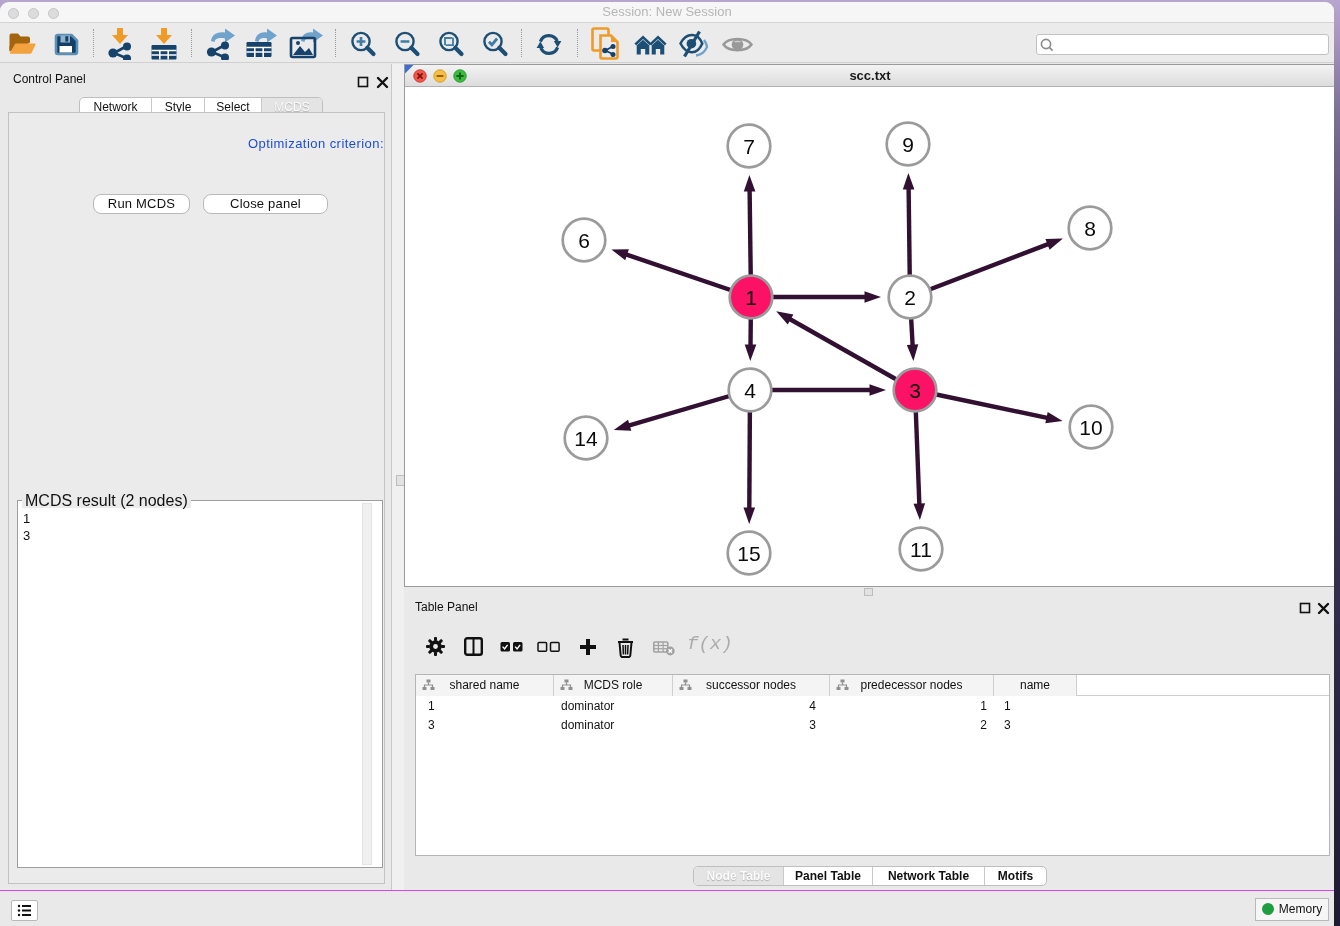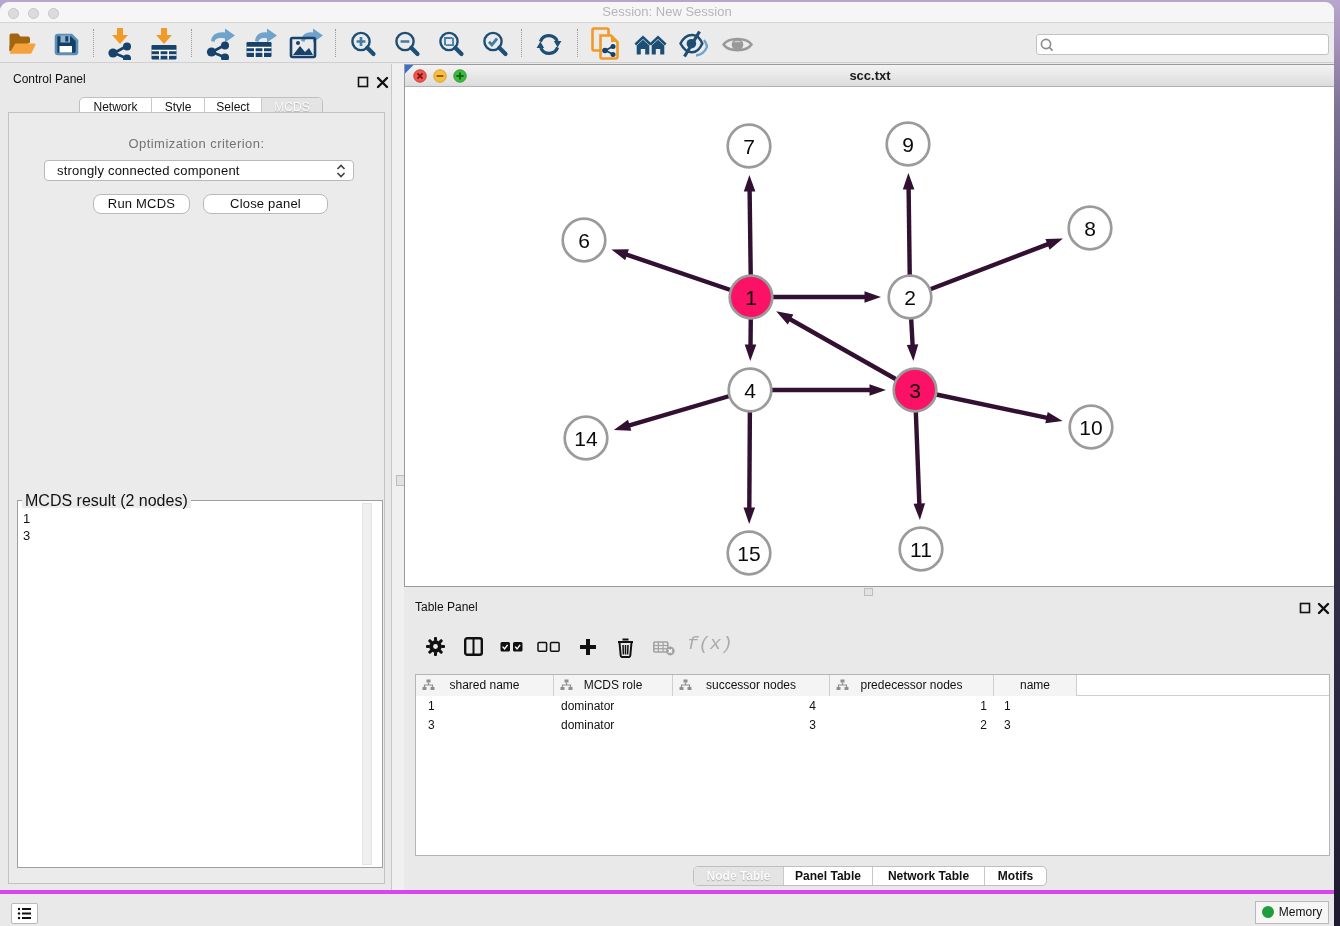--- a/index.html
+++ b/index.html
@@ -24,21 +24,21 @@
 #mcds{position:absolute;left:8px;top:387px;width:366px;height:368px;border:1px solid #9e9e9e;background:#fff}
 #mcds .lg{position:absolute;left:4px;top:-8px;background:#ebebeb;padding:0 3px;font-size:16px;color:#111;line-height:15px}
 #scwin{position:absolute;left:404px;top:62px;width:931px;height:523px;border:1px solid #9a9a9a;border-right:none;background:#fff}
 #sctitle{position:absolute;left:0;top:0;width:100%;height:22px;background:linear-gradient(#f3f3f3,#dcdcdc);border-bottom:1px solid #b2b2b2}
 #sctitle .t{width:100%;text-align:center;line-height:21px;font-size:13px;font-weight:600;color:#1a1a1a}
 #tp{position:absolute;left:404px;top:595px;width:930px;height:295px;background:#e9e9e9}
 #tbl{position:absolute;left:11px;top:77px;width:915px;height:182px;background:#fff;border:1px solid #b5b5b5}
 #tblhead{position:absolute;left:0;top:0;width:100%;height:21px;background:#fff;border-bottom:1px solid #cfcfcf}
 .hcell{position:absolute;top:0;height:21px;background:#f4f4f4;border-right:1px solid #cfcfcf;font-size:12px;color:#111;text-align:center;line-height:20px}
 .drow{position:absolute;font-size:12px;color:#111;line-height:19px}
-#statusbar{position:absolute;left:0;top:888px;width:1334px;height:36px;background:#e9e9e9;border-top:4px solid #d946ef}
+#statusbar{position:absolute;left:0;top:888px;width:1334px;height:36px;background:#e9e9e9;border-top:1px solid #d946ef}
 #membtn{position:absolute;left:1255px;top:7px;width:74px;height:23px;background:#f6f6f6;border:1px solid #b9b9b9;font-size:12px;color:#111;line-height:21px;text-align:center}
 </style></head><body>
 <div id="win">
   <div id="titlebar">
     <div class="dot" style="left:8px"></div>
       <div class="dot" style="left:28px"></div>
       <div class="dot" style="left:48px"></div>
     <div class="t">Session: New Session</div>
   </div>
   <div id="toolbar">
@@ -179,27 +179,21 @@
     <svg class="abs" style="left:376px;top:12px" width="13" height="13" viewBox="0 0 13 13">
         <path d="M2,2 L11,11 M11,2 L2,11" stroke="#111" stroke-width="2.4" stroke-linecap="round"></path>
       </svg>
     <div class="tabctl" style="left:79px;top:33px;height:20px">
       <div style="width:72px">Network</div>
         <div style="width:53px">Style</div>
         <div style="width:57px">Select</div>
         <div class="seg-dis" style="width:60px">MCDS</div>
     </div>
     <div id="cpcontent">
-      <div class="abs" style="left:0;top:23px;width:100%;text-align:center;font-size:13px;letter-spacing:.45px;color:#737373">Optimization criterion:</div>
-      <div class="abs" style="left:35px;top:47px;width:310px;height:21px;background:#fff;border:1px solid #b9b9b9;border-radius:4px;font-size:13px;letter-spacing:.2px;line-height:19px;color:#111;padding-left:12px">strongly connected component
-        <svg class="abs" style="right:7px;top:3px" width="10" height="14" viewBox="0 0 10 14">
-            <path d="M1.5,5 L5,1.5 L8.5,5" fill="none" stroke="#444" stroke-width="1.7"></path>
-            <path d="M1.5,9 L5,12.5 L8.5,9" fill="none" stroke="#444" stroke-width="1.7"></path>
-          </svg>
-      </div>
+      <div class="abs" style="left:0;top:23px;width:100%;text-align:right;font-size:13px;letter-spacing:.45px;color:#1d4ed8">Optimization criterion:</div>
       <div class="btn" style="left:84px;top:81px;width:97px;height:20px">Run MCDS</div>
       <div class="btn" style="left:194px;top:81px;width:125px;height:20px">Close panel</div>
       <div id="mcds">
           <div class="lg">MCDS result (2 nodes)</div>
         <div style="position:absolute;left:5px;top:10px;font-size:13px;line-height:16.5px;color:#111">1<br>3</div>
         <div style="position:absolute;left:344px;top:2px;width:10px;height:362px;background:#f0f0f0;border:1px solid #e3e3e3"></div>
       </div>
     </div>
   </div>
   <div id="cpdivider">

